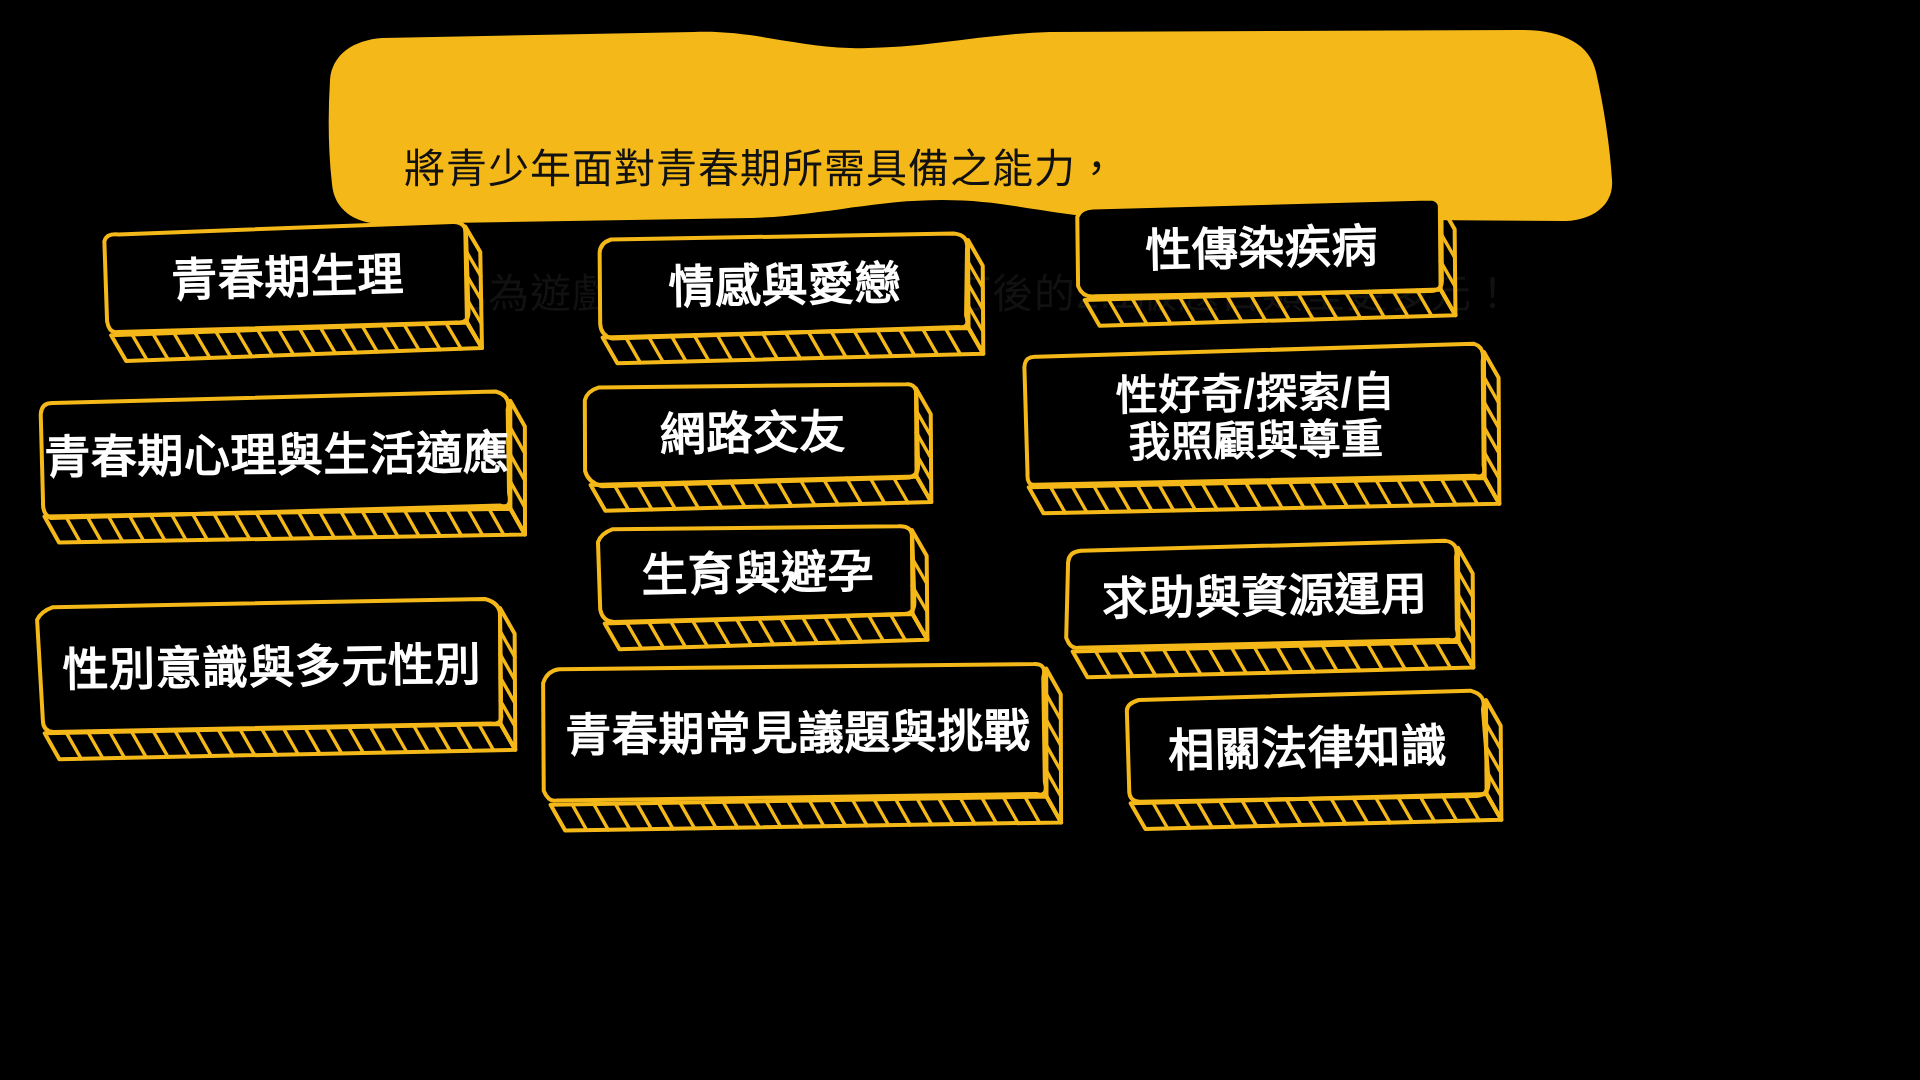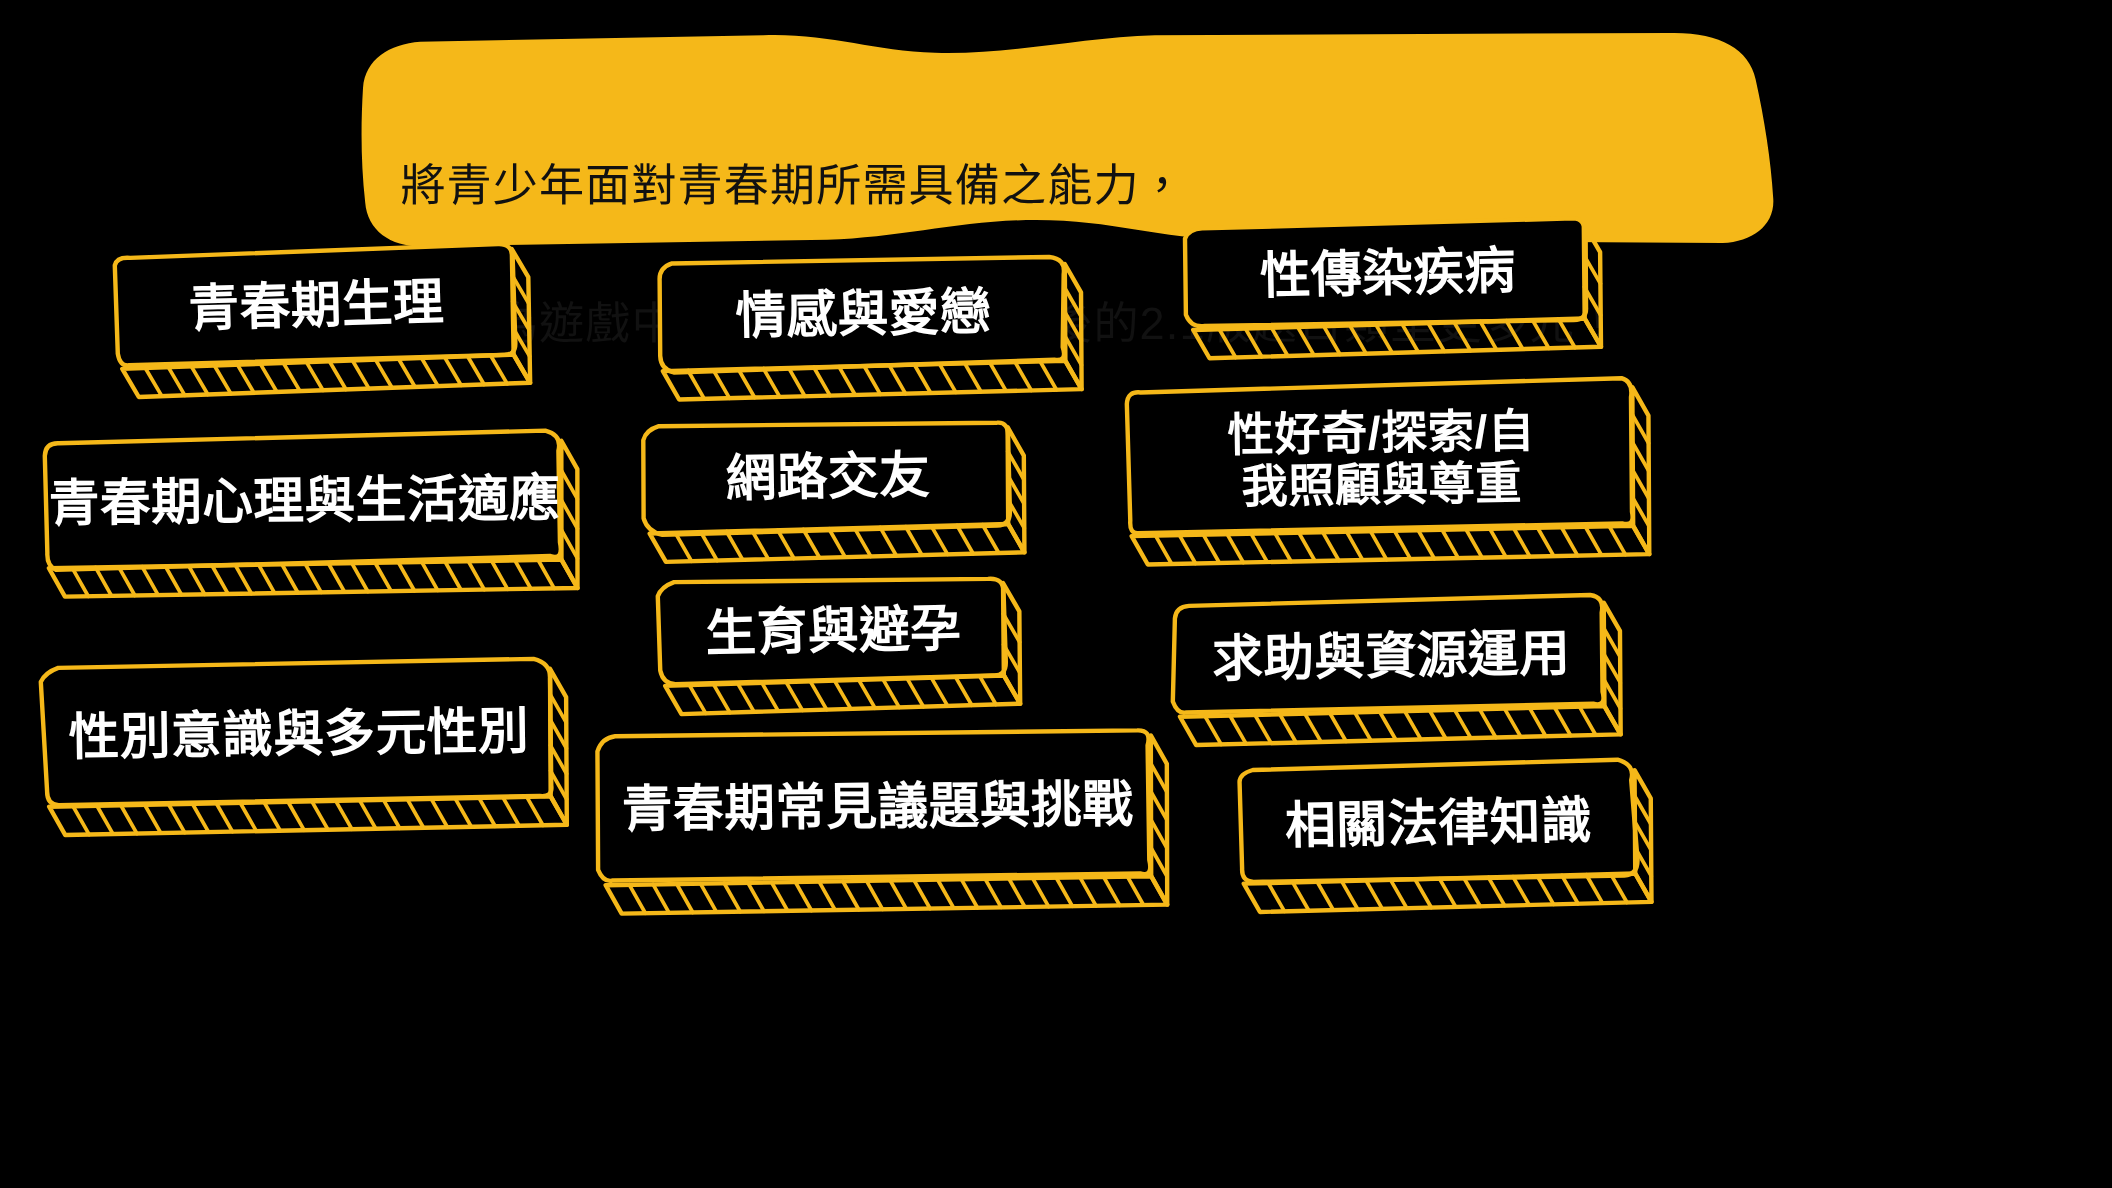--- a/index.html
+++ b/index.html
@@ -27,21 +27,21 @@
     position:absolute;
     left:42px;top:48px;
     width:1230px;
     color:#111111;
     font-size:41px;
     line-height:1.52;
     letter-spacing:1px;
     font-weight:400;
     white-space:pre-line;
   }
-  .banner-line{display:block;}
+  .banner-line{display:block;margin-left:40px;}
 
   
   .card{
     position:absolute;
   }
   .card-svg{
     position:absolute;left:0;top:0;
     overflow:visible;
   }
   .card-label{

